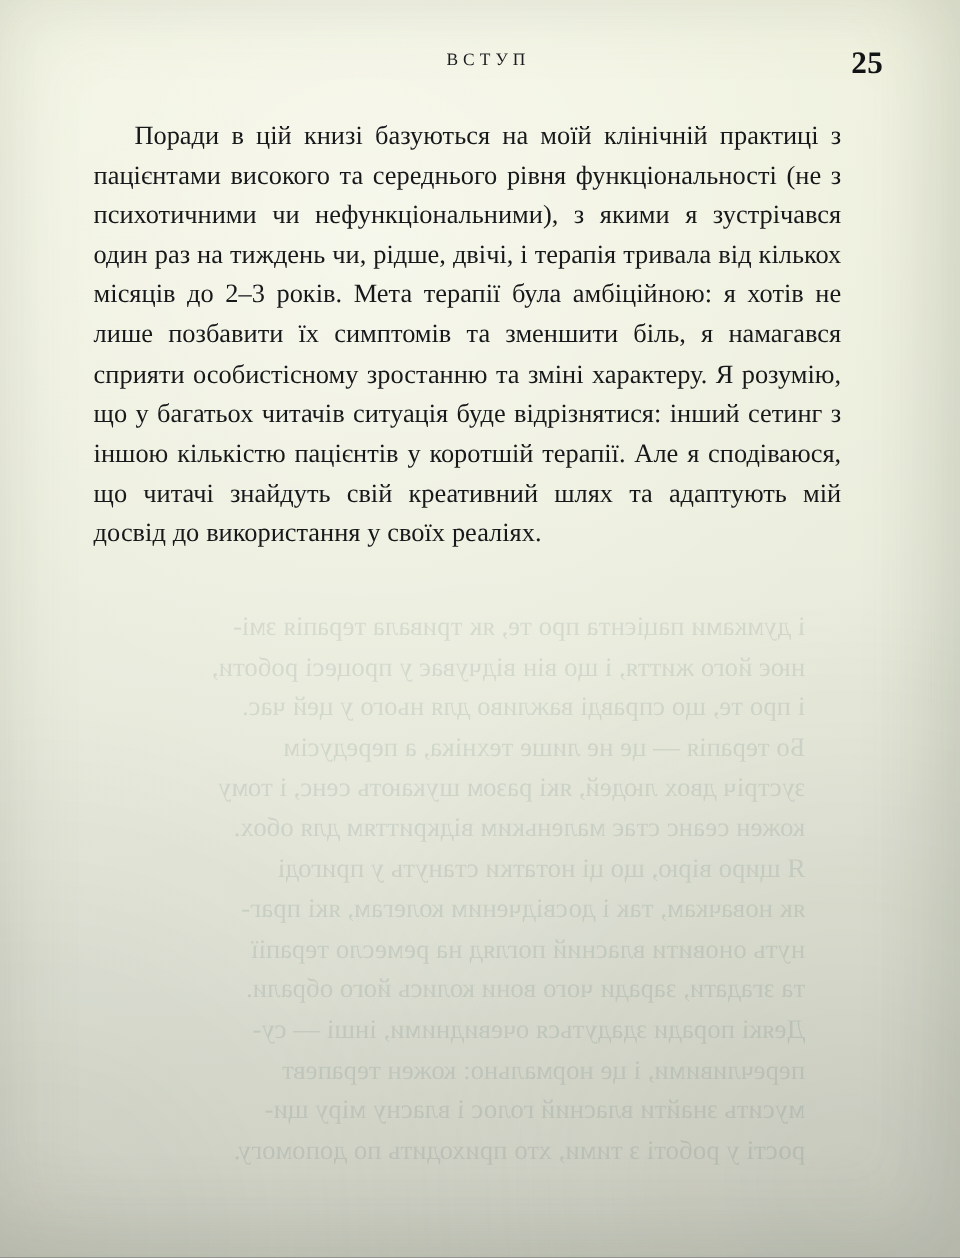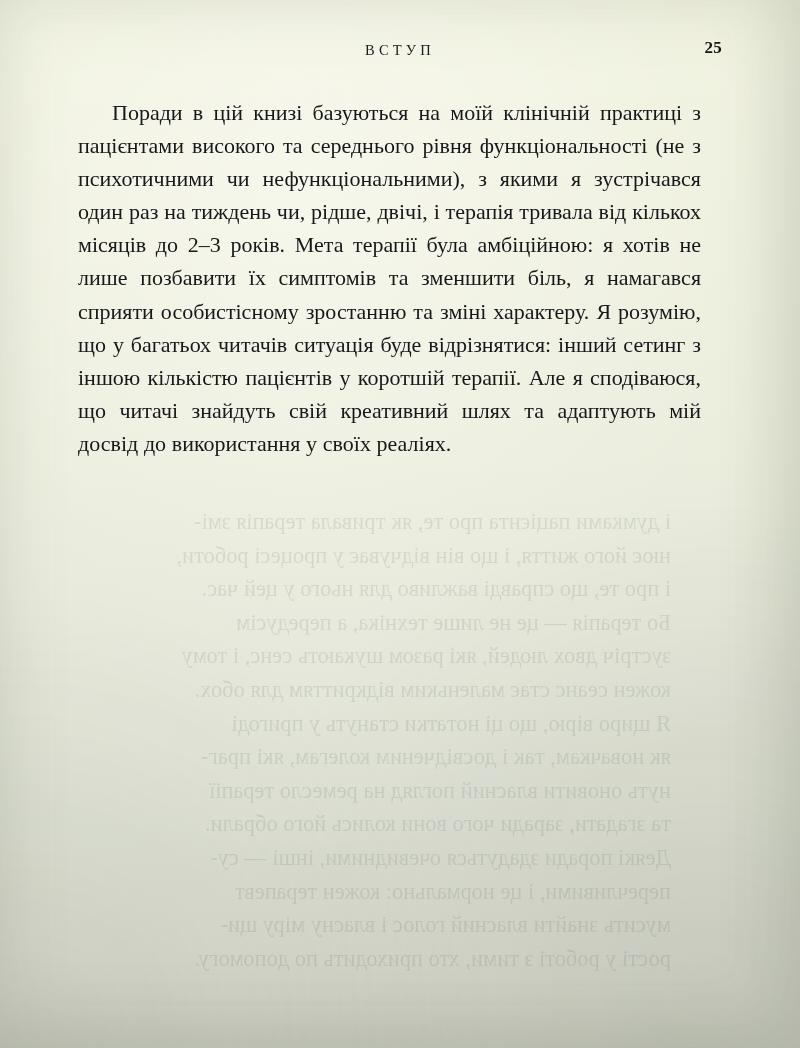--- a/index.html
+++ b/index.html
@@ -50,41 +50,41 @@
     box-shadow:
       inset 0 0 70px rgba(120,124,108,0.16),
       inset -26px -30px 60px rgba(110,114,100,0.13);
   }
 
   
   .running-head {
     position: absolute;
     top: 38px;
     left: 78px;
-    right: 78px;
+    right: 64px;
     height: 28px;
     text-decoration: underline;
   }
   .rh-title {
     position: absolute;
     left: 50%;
     transform: translateX(-50%);
     top: 4px;
     font-size: 14.5px;
     letter-spacing: 4.2px;
     font-variant: small-caps;
     text-transform: uppercase;
     color: #1b1d1f;
     white-space: nowrap;
   }
   .rh-folio {
     position: absolute;
     right: 0;
     top: 0;
-    font-size: 17px;
+    font-size: 26px;
     font-weight: bold;
     color: #121416;
     letter-spacing: .3px;
   }
 
   
   .body-block {
     position: absolute;
     top: 96px;
     left: 78px;

